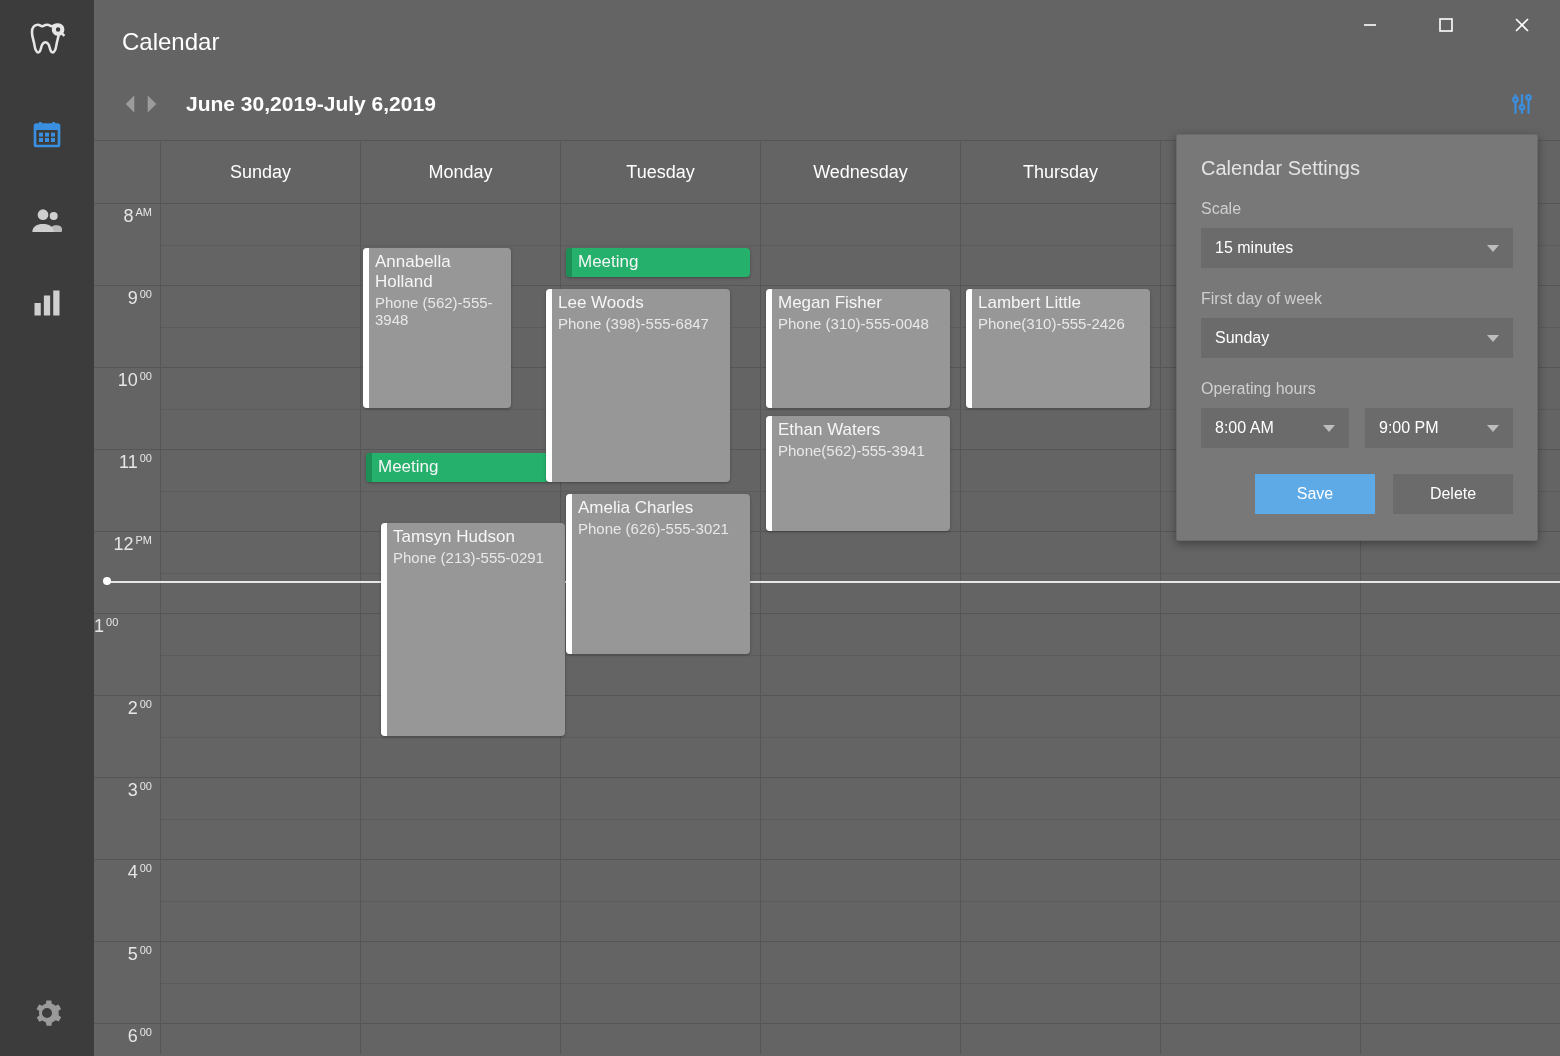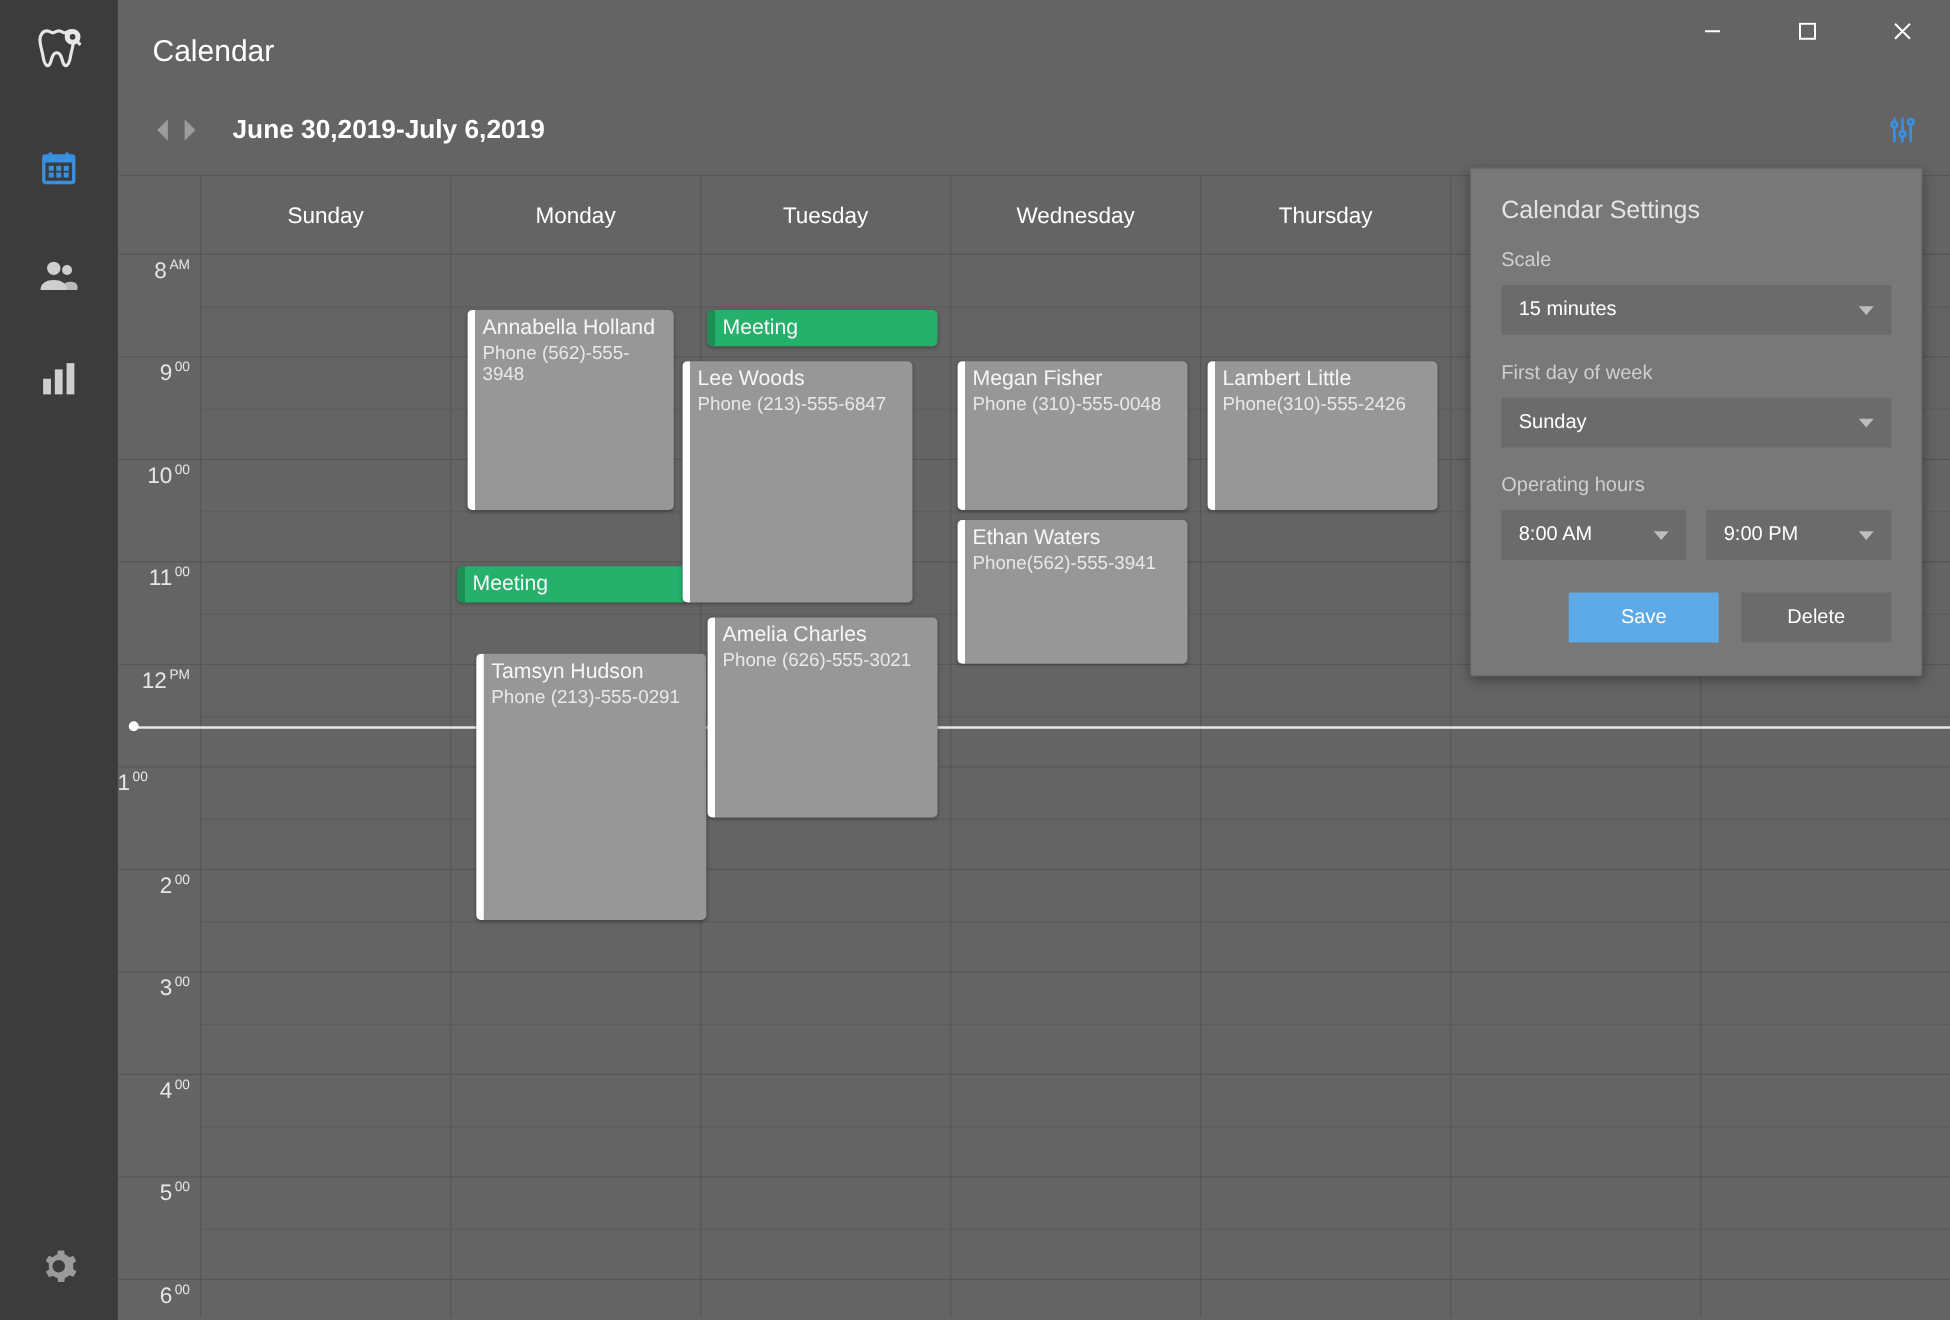--- a/index.html
+++ b/index.html
@@ -208,21 +208,21 @@
             <div class="daycol"></div>
             <div class="daycol"></div>
             <div class="daycol"></div>
             <div class="daycol"></div>
             <div class="daycol"></div>
             <div class="daycol"></div>
             <div class="daycol"></div>
           </div>
           <div class="now-line" style="top: 377.2px;"></div>
           <div class="now-dot" style="top: 377.2px;"></div>
-          <div class="event" style="left: 280px; top: 44px; width: 165px; height: 160px;">
+          <div class="event" style="left: 269px; top: 44px; width: 148px; height: 160px;">
             <div class="stripe"></div>
             <div class="content">
               <div class="ev-title">Annabella Holland</div>
               <div class="ev-sub">Phone (562)-555-3948</div>
             </div>
           </div>
           <div class="event green" style="left: 272px; top: 249px; width: 184px; height: 28.8px;">
             <div class="stripe"></div>
             <div class="content">
               <div class="ev-title">Meeting</div>
@@ -238,21 +238,21 @@
           <div class="event green" style="left: 472px; top: 44px; width: 184px; height: 28.8px;">
             <div class="stripe"></div>
             <div class="content">
               <div class="ev-title">Meeting</div>
             </div>
           </div>
           <div class="event" style="left: 452px; top: 85px; width: 184px; height: 192.8px;">
             <div class="stripe"></div>
             <div class="content">
               <div class="ev-title">Lee Woods</div>
-              <div class="ev-sub">Phone (213)-555-6847</div>
+              <div class="ev-sub">Phone (398)-555-6847</div>
             </div>
           </div>
           <div class="event" style="left: 472px; top: 290px; width: 184px; height: 160px;">
             <div class="stripe"></div>
             <div class="content">
               <div class="ev-title">Amelia Charles</div>
               <div class="ev-sub">Phone (626)-555-3021</div>
             </div>
           </div>
           <div class="event" style="left: 672px; top: 85px; width: 184px; height: 119px;">

